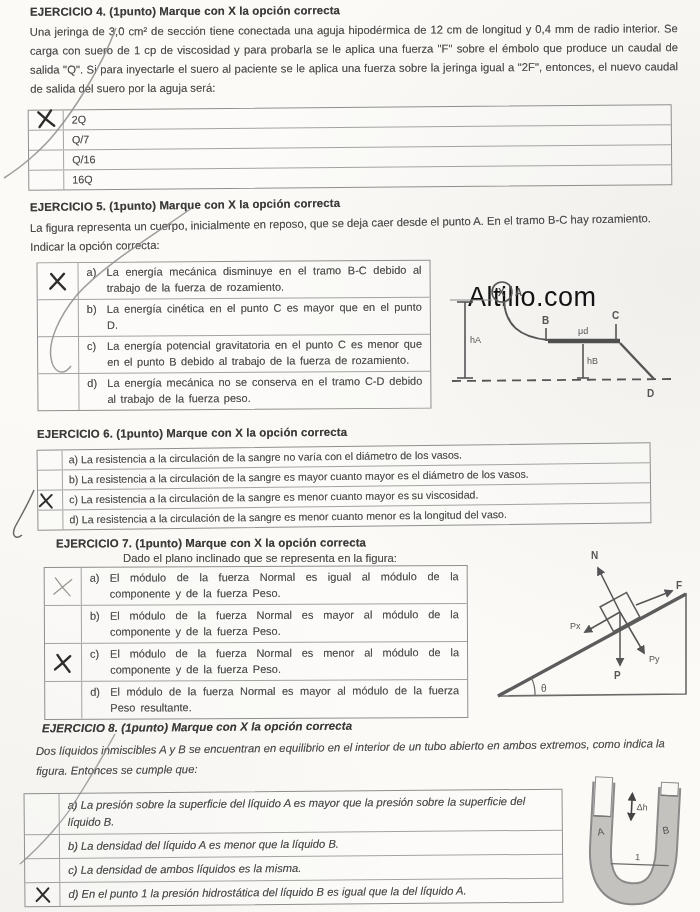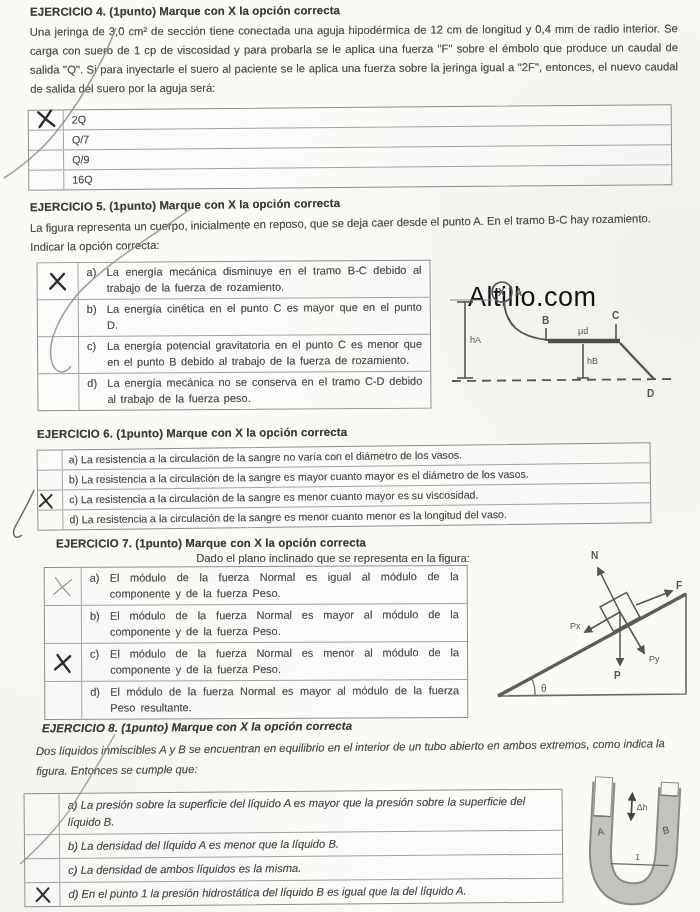--- a/index.html
+++ b/index.html
@@ -66,21 +66,21 @@
         </svg>
       </div>
       <div class="txt"><span>2Q</span></div>
     </div>
   <div class="row">
       <div class="cb" data-mark=""></div>
       <div class="txt"><span>Q/7</span></div>
     </div>
   <div class="row">
       <div class="cb" data-mark=""></div>
-      <div class="txt"><span>Q/9</span></div>
+      <div class="txt"><span>Q/16</span></div>
     </div>
   <div class="row">
       <div class="cb" data-mark=""></div>
       <div class="txt"><span>16Q</span></div>
     </div>
 </div>
 
 <div class="abs hd" style="left:30px;top:199px;transform:rotate(-0.8deg);">EJERCICIO 5. (1punto) Marque con X la opción correcta</div>
 <div class="abs body-text" style="left:30px;top:214px;width:632px;transform:rotate(-0.9deg);text-align:left;">La figura representa un cuerpo, inicialmente en reposo, que se deja caer desde el punto A. En el tramo B-C hay rozamiento. Indicar la opción correcta:</div>
 
@@ -160,21 +160,21 @@
       </div>
       <div class="txt"><span class="letter">c)</span> <span>La resistencia a la circulación de la sangre es menor cuanto mayor es su viscosidad.</span></div>
     </div>
   <div class="row">
       <div class="cb" data-mark=""></div>
       <div class="txt"><span class="letter">d)</span> <span>La resistencia a la circulación de la sangre es menor cuanto menor es la longitud del vaso.</span></div>
     </div>
 </div>
 
 <div class="abs hd" style="left:56px;top:537px;transform:rotate(-0.2deg);">EJERCICIO 7. (1punto) Marque con X la opción correcta</div>
-<div class="abs body-text" style="left:50px;top:551px;width:420px;line-height:14px;text-align:right;">Dado el plano inclinado que se representa en la figura:</div>
+<div class="abs body-text" style="left:50px;top:551px;width:420px;line-height:14px;text-align:center;">Dado el plano inclinado que se representa en la figura:</div>
 
 <div class="abs tbl t7 hang" style="left:44px;top:566px;">
   <div class="row">
       <div class="cb" data-mark="X">
         <svg class="xmark" viewBox="0 0 24 24" data-weight="light">
           <path d="M3 3 C9 10 15 16 21 21 M21 3 C15 9 9 15 3 21"></path>
         </svg>
       </div>
       <div class="txt"><span class="letter">a)</span><span>El módulo de la fuerza Normal es igual al módulo de la componente y de la fuerza Peso.</span></div>
     </div>

